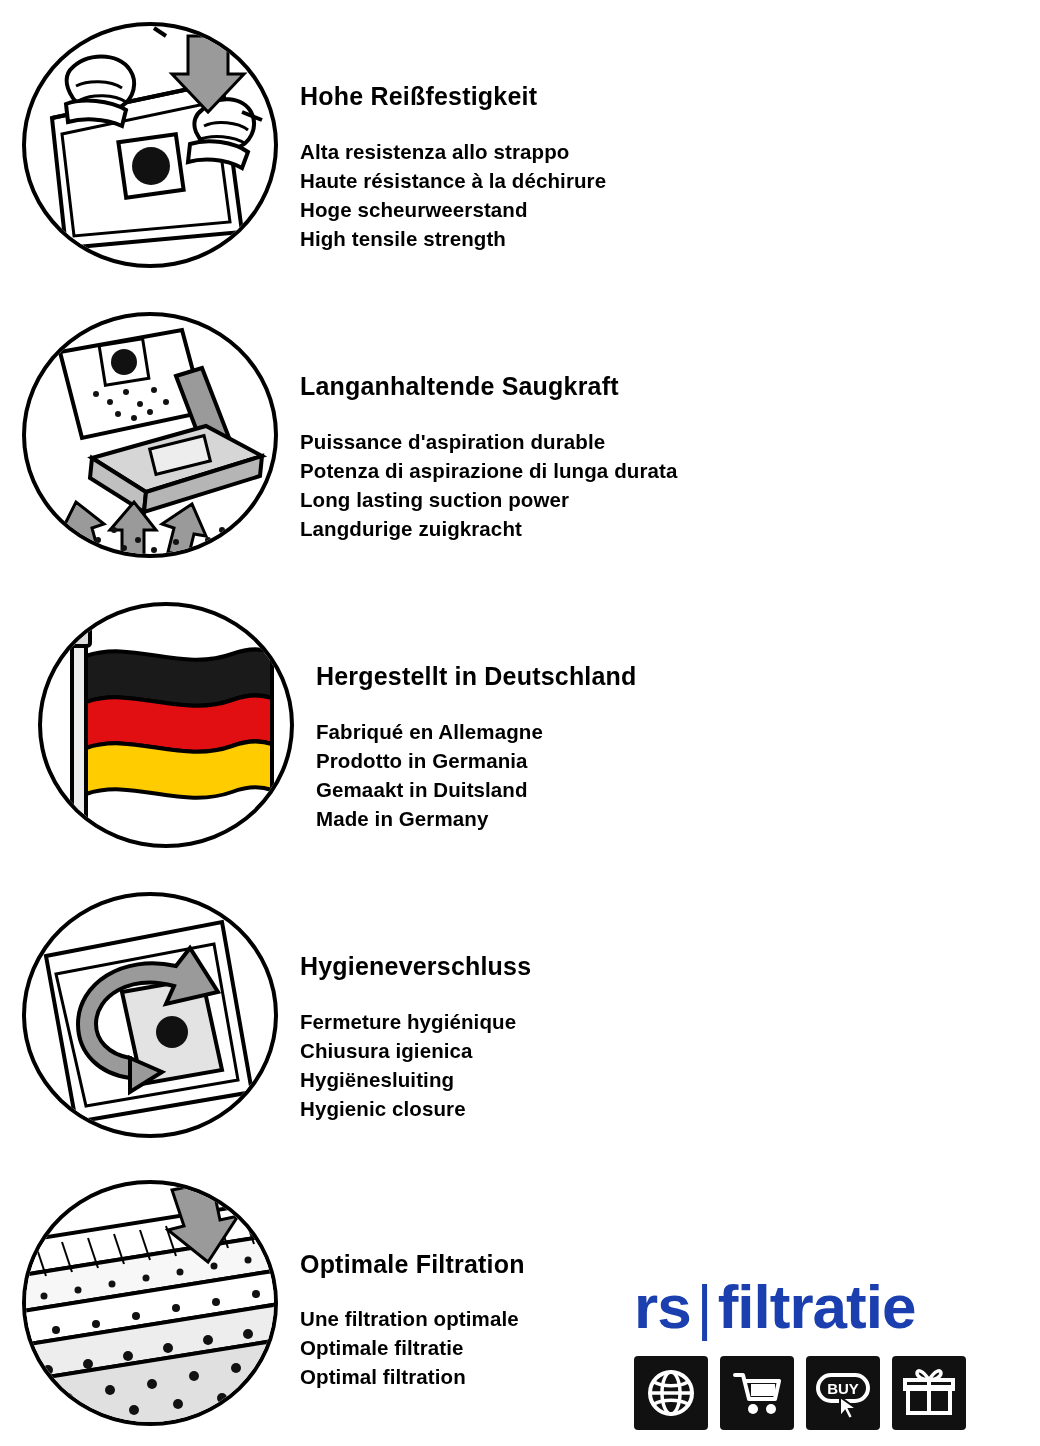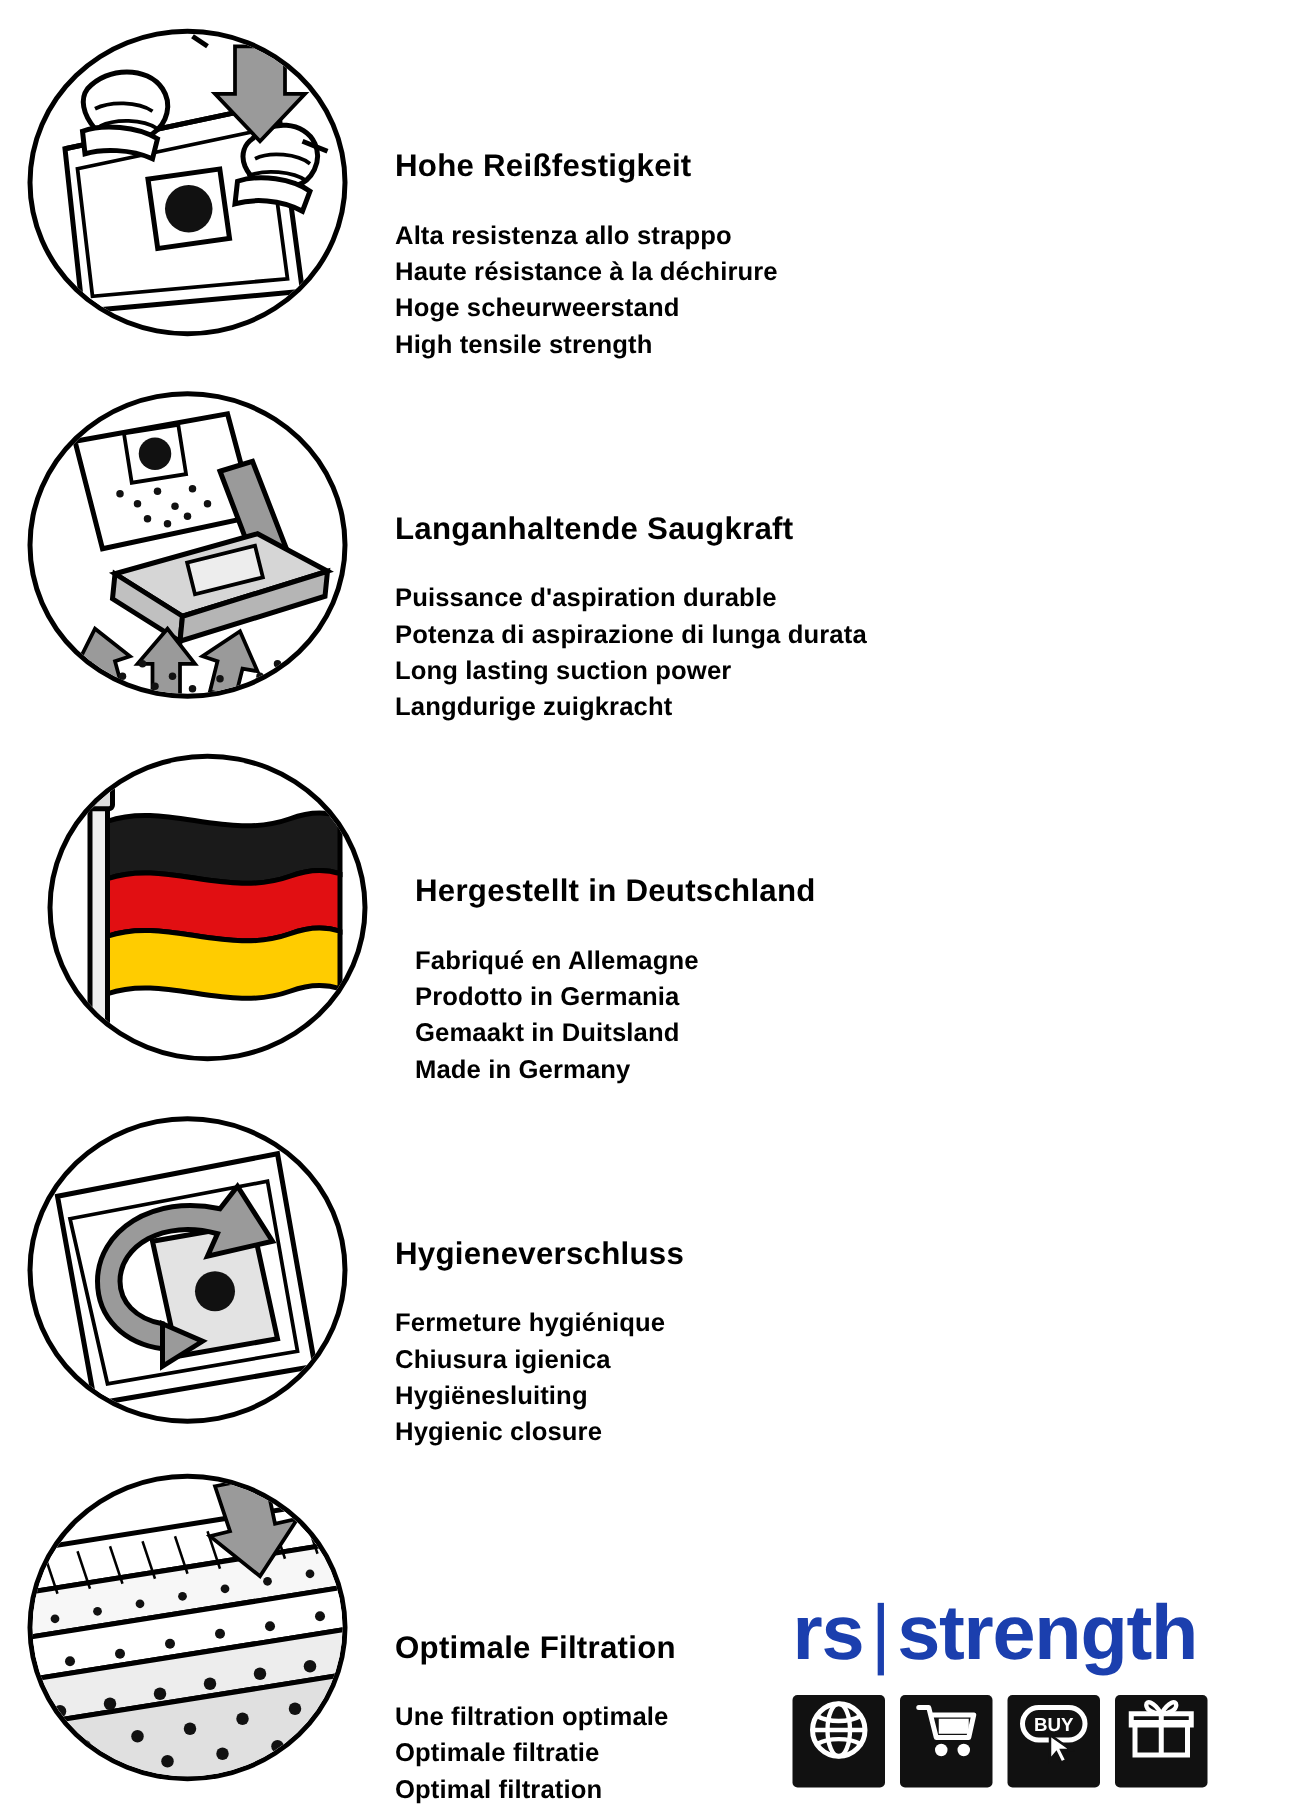--- a/index.html
+++ b/index.html
@@ -18,23 +18,22 @@
 
   .sheet {
     position: relative;
     width: 1040px;
     height: 1446px;
   }
 
   .feature-row {
     position: relative;
     display: flex;
-    align-items: flex-end;
+    align-items: center;
     height: 289px;
-    gap: 16px;
   }
 
   .icon-wrap {
     position: relative;
     width: 300px;
     height: 289px;
     flex: 0 0 300px;
     display: flex;
     align-items: center;
     justify-content: center;
@@ -102,21 +101,21 @@
   }
   .logo-icons {
     display: flex;
     gap: 12px;
     justify-content: flex-start;
   }
   .logo-icon {
     width: 74px; height: 74px;
     background: #111;
     border-radius: 4px;
-    display: flex; align-items: flex-start; justify-content: center;
+    display: flex; align-items: center; justify-content: center;
   }
 </style>
 </head>
 <body>
 
 <div class="sheet">
 
   <div class="feature-row" style="height:290px;">
     <div class="icon-wrap">
       <div class="circle-icon">
@@ -335,21 +334,21 @@
       <ul class="feature-lines">
         <li>Une filtration optimale</li>
         <li>Optimale filtratie</li>
         <li>Optimal filtration</li>
       </ul>
     </div>
   </div>
 
   <div class="logo-area">
     <div class="logo-text">
-      <span>rs</span><span class="logo-divider">|</span><span>strength</span>
+      <span>rs</span><span class="logo-divider">|</span><span>filtratie</span>
     </div>
     <div class="logo-icons">
 
       <div class="logo-icon">
         <svg width="56" height="56" viewBox="0 0 56 56">
           <circle cx="28" cy="28" r="21" fill="none" stroke="#fff" stroke-width="4"></circle>
           <ellipse cx="28" cy="28" rx="9" ry="21" fill="none" stroke="#fff" stroke-width="3.5"></ellipse>
           <line x1="7" y1="28" x2="49" y2="28" stroke="#fff" stroke-width="3.5"></line>
           <path d="M11 17 C20 22, 36 22, 45 17" fill="none" stroke="#fff" stroke-width="3.5"></path>
           <path d="M11 39 C20 34, 36 34, 45 39" fill="none" stroke="#fff" stroke-width="3.5"></path>

